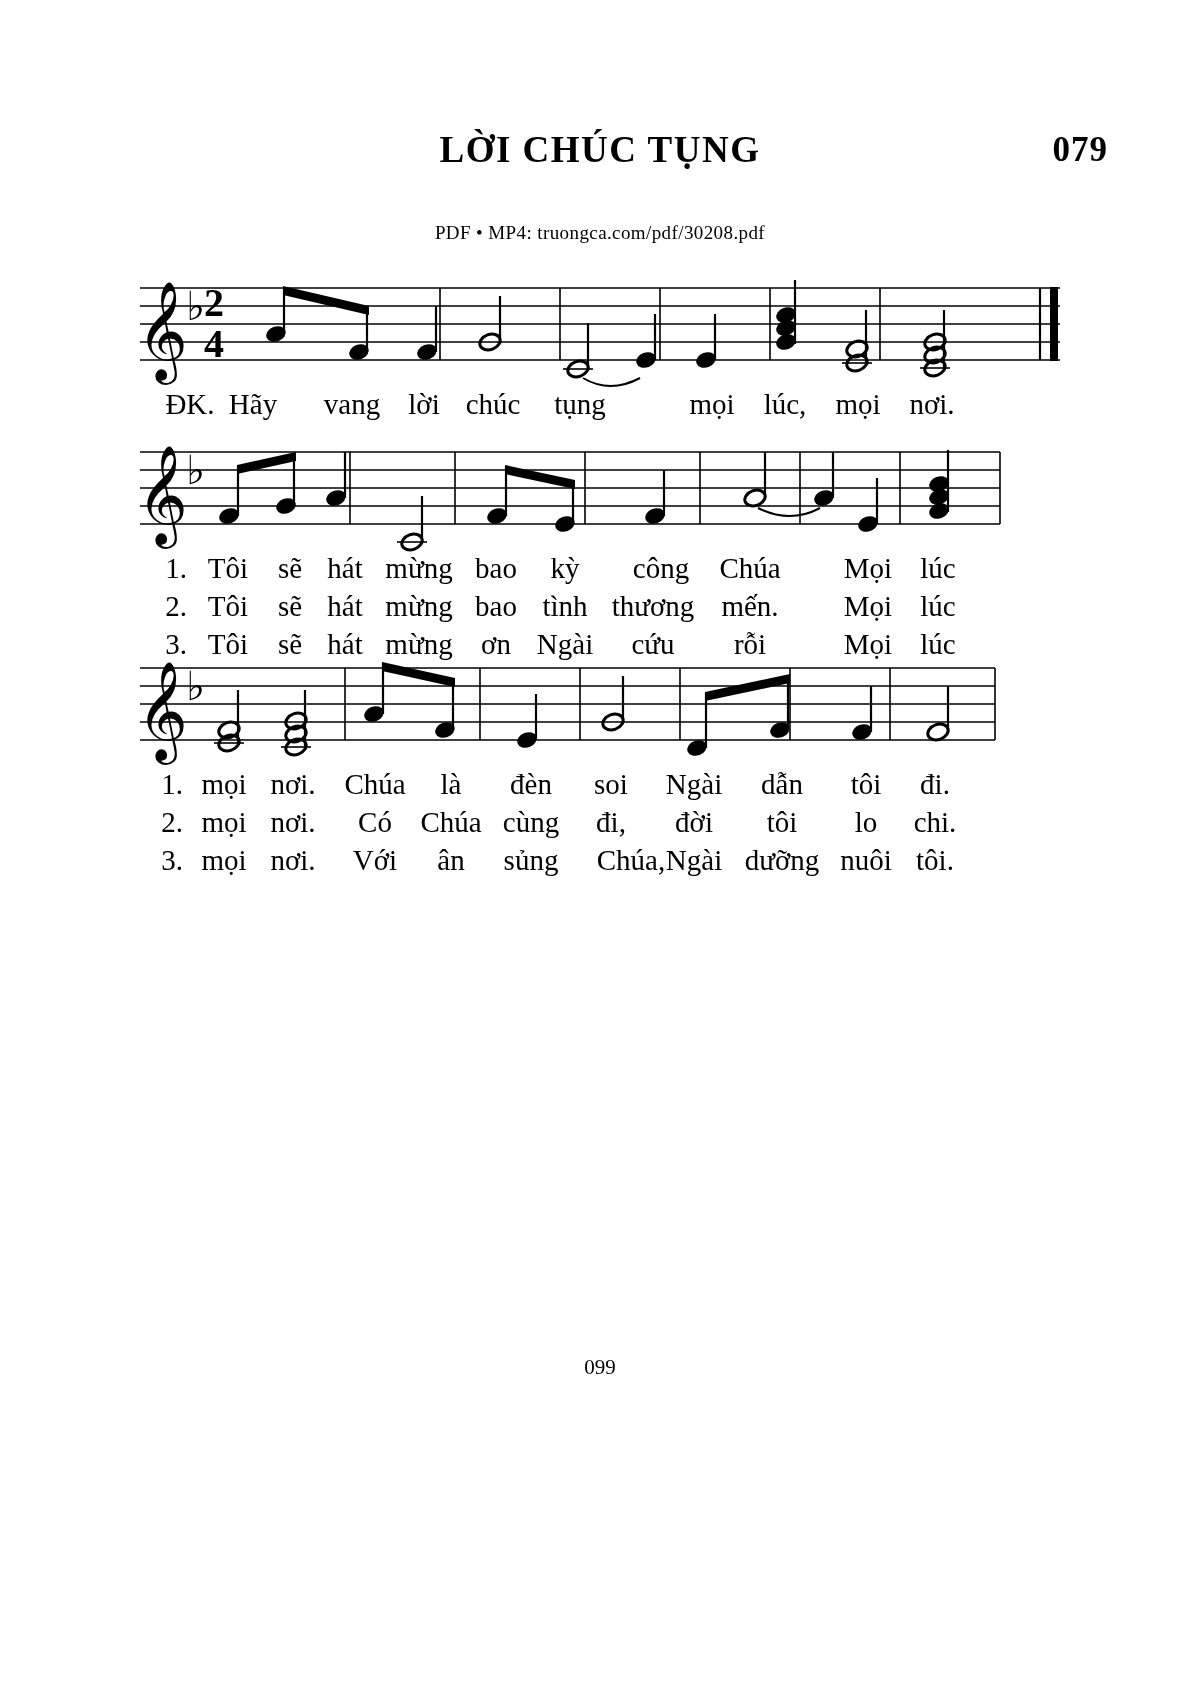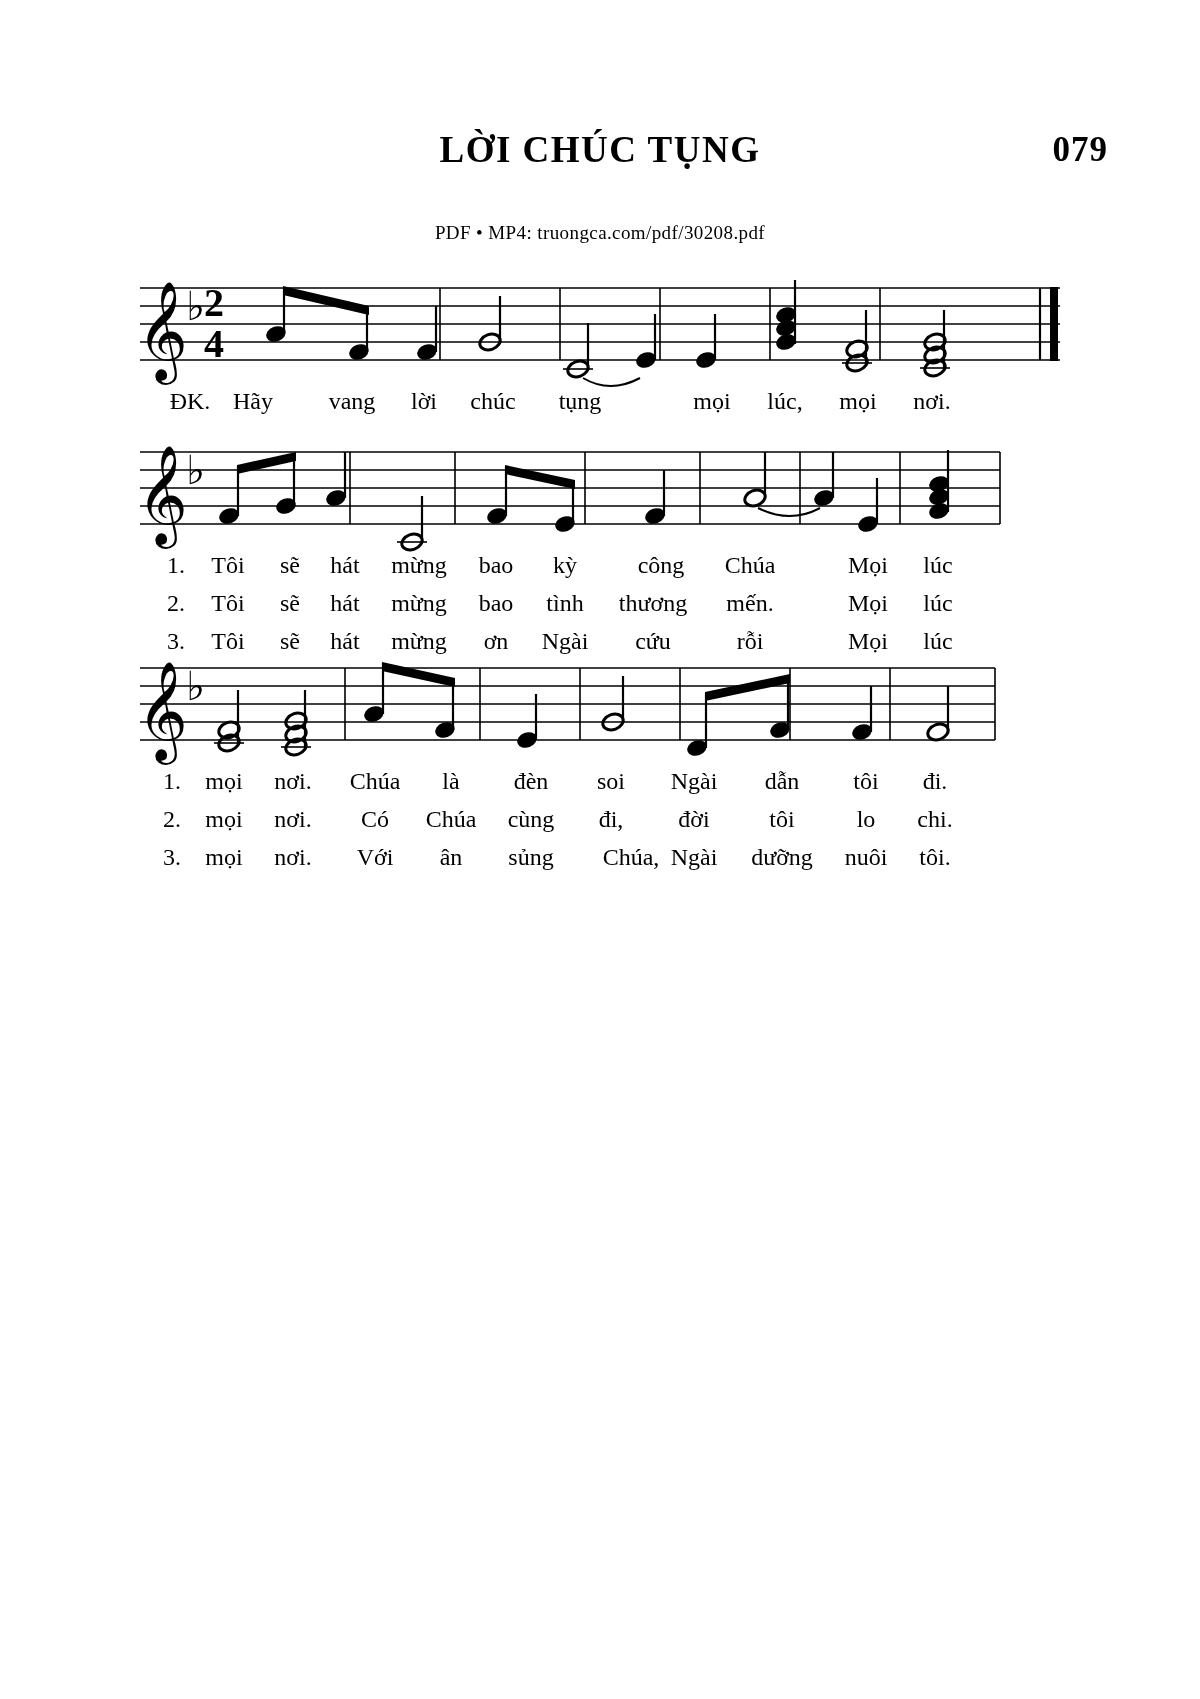--- a/index.html
+++ b/index.html
@@ -65,21 +65,21 @@
     height: 120px;
   }
   .staff-svg { display: block; }
 
   
   .lyric-line {
     position: relative;
     width: 1200px;
     height: 38px;
     font-family: "Liberation Serif", serif;
-    font-size: 24px;
+    font-size: 29px;
   }
   .lyric-word {
     position: absolute;
     transform: translateX(-50%);
     white-space: nowrap;
   }
 
   .page-number {
     position: absolute;
     left: 0;
@@ -382,14 +382,15 @@
       <span class="lyric-word" style="left:451px;">ân</span>
       <span class="lyric-word" style="left:531px;">sủng</span>
       <span class="lyric-word" style="left:631px;">Chúa,</span>
       <span class="lyric-word" style="left:694px;">Ngài</span>
       <span class="lyric-word" style="left:782px;">dưỡng</span>
       <span class="lyric-word" style="left:866px;">nuôi</span>
       <span class="lyric-word" style="left:935px;">tôi.</span>
     </div>
   </div>
 
+  <div class="page-number">099</div>
 
 </div>
 
 </body></html>

